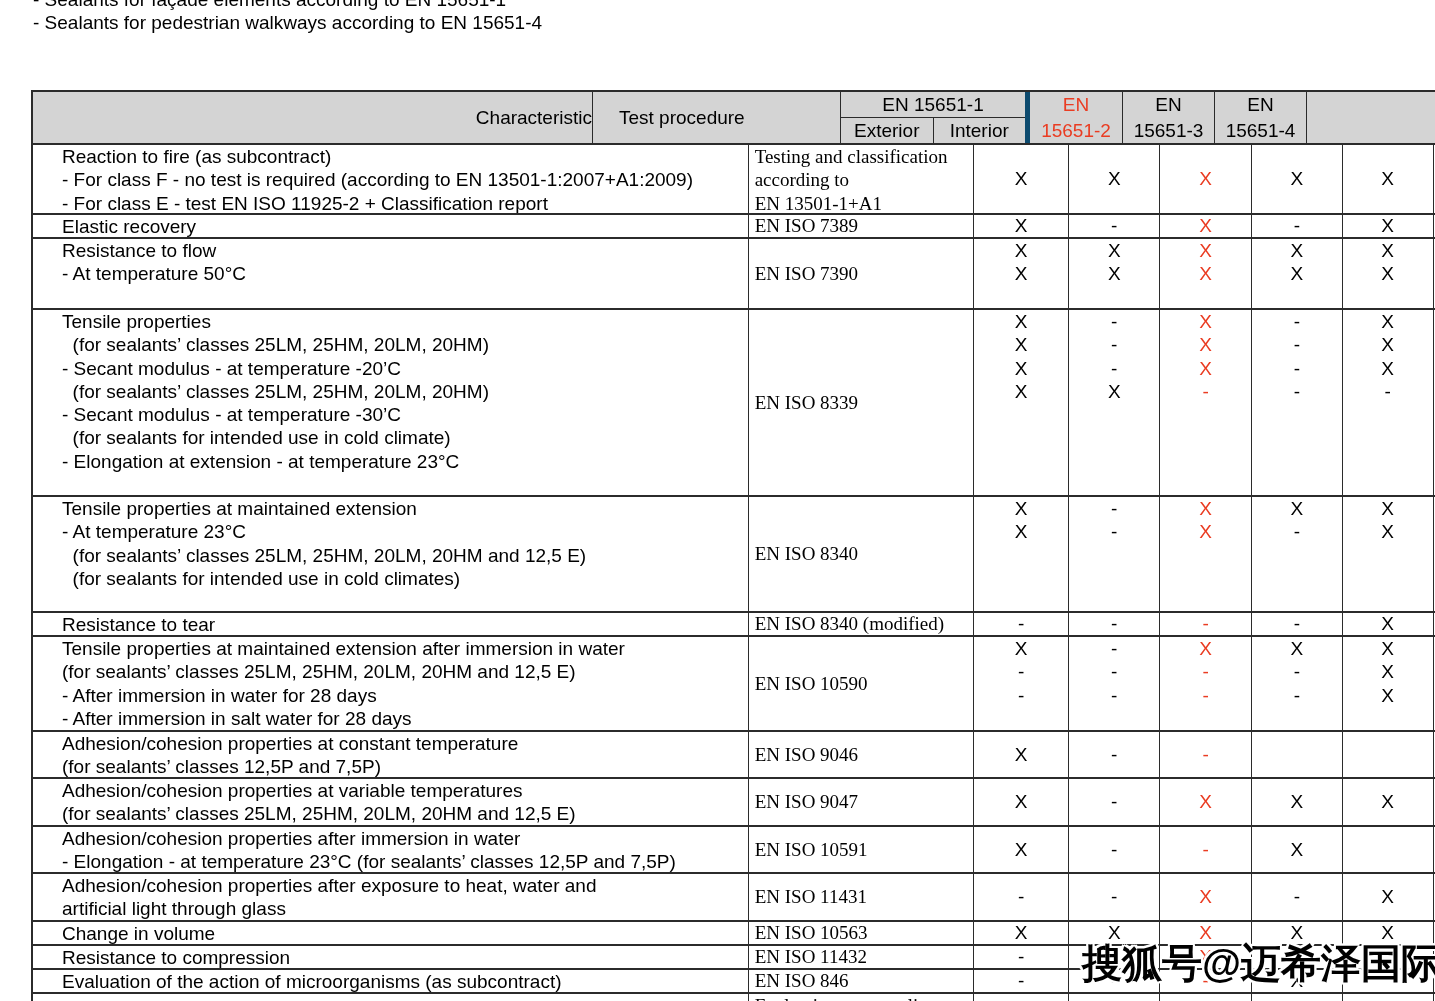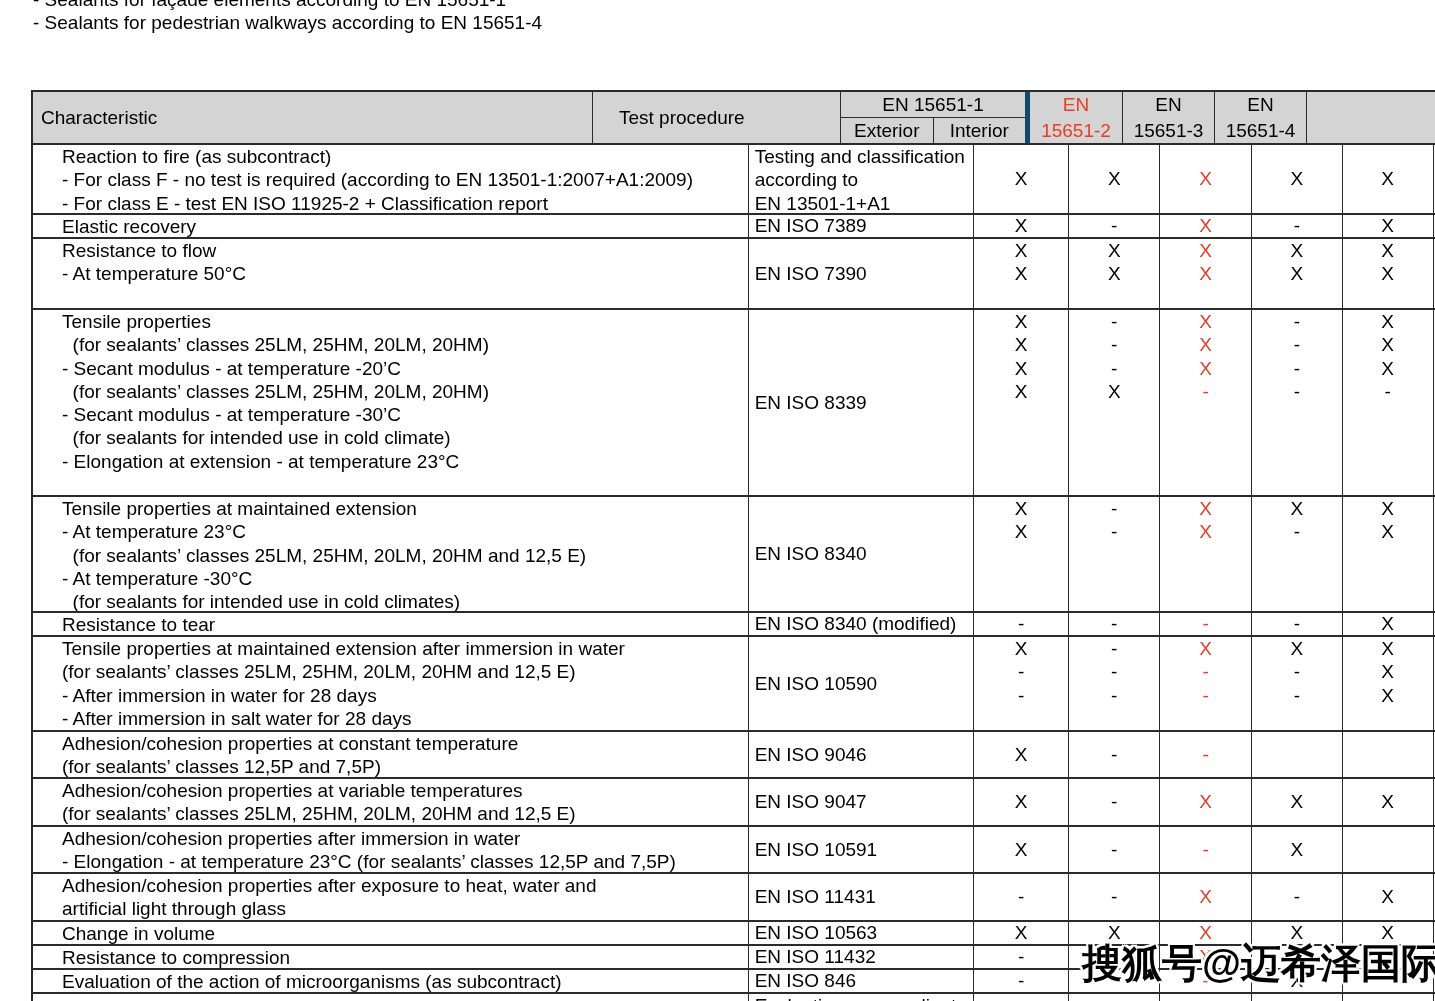--- a/index.html
+++ b/index.html
@@ -9,38 +9,38 @@
   .intro-line { white-space:pre; }
 
   .tbl { position:absolute; left:31px; top:90px; width:1440px;
     border:2px solid #2b2b2b; background:#fff; font-size:19px; }
   .cell { border-right:1px solid #2b2b2b; overflow:hidden; }
   .vcenter { display:flex; flex-direction:column; justify-content:center; }
   .line { line-height:23.3px; white-space:pre; }
 
   
   .hdr { display:flex; height:53px; background:#d4d4d4; border-bottom:2px solid #2b2b2b; }
-  .h-char { width:560px; padding-left:8px; }
+  .h-char { width:560px; padding-left:8px;align-items:flex-end; }
   .h-test { width:228px; padding-left:6px;margin-left:20px; }
   .h-group { width:189px; border-right:5px solid #0c4a6e; display:flex; flex-direction:column; text-align:center; }
   .h-group-top { height:26px; line-height:26px; border-bottom:1px solid #2b2b2b; }
   .h-group-bottom { flex:1; display:flex; }
   .h-sub { flex:1; line-height:25px; border-right:1px solid #2b2b2b; }
   .h-sub.last { border-right:none; }
   .h-col { width:92px; text-align:center; display:flex; flex-direction:column; justify-content:center; }
   .h-col .hline { line-height:26px; }
   .h-col.w93 { width:93px; }
   .h-sliver { width:36px; border-right:none; }
   .red { color:#ea3c22; }
 
   
   .t-row { display:flex; border-bottom:2px solid #2b2b2b; background:#fff; }
   .t-row.partial { border-bottom:none; }
   .c-char { width:704px; padding-left:8px;margin-left:21px; }
-  .c-test { width:228px; padding-left:6px; }
+  .c-test { width:228px; padding-left:6px;font-family:Liberation Serif, serif; }
   .mark { text-align:center; }
   .c-ext { width:97px; }
   .c-int { width:92px; }
   .c-p2 { width:93px; color:#ea3c22; }
   .c-p3 { width:92px; }
   .c-p4 { width:92px; }
   .c-sliver { width:36px; border-right:none; }
 
   .watermark { position:absolute; left:1082px; top:936px; z-index:5;
     font-size:40px; font-weight:bold; letter-spacing:0px; color:#000; white-space:nowrap;
@@ -235,21 +235,20 @@
           <div class="line"></div>
           <div class="line">-</div>
         </div>
         <div class="cell c-sliver"></div>
       </div>
       <div class="t-row" style="height: 116px;">
         <div class="cell c-char">
           <div class="line">Tensile properties at maintained extension</div>
           <div class="line">- At temperature 23°C</div>
           <div class="line">  (for sealants’ classes 25LM, 25HM, 20LM, 20HM and 12,5 E)</div>
-          <div class="line">- At temperature -30°C</div>
           <div class="line">  (for sealants for intended use in cold climates)</div>
         </div>
         <div class="cell c-test vcenter">
           <div class="line">EN ISO 8340</div>
         </div>
         <div class="cell mark c-ext">
           <div class="line"></div>
           <div class="line">X</div>
           <div class="line"></div>
           <div class="line">X</div>

